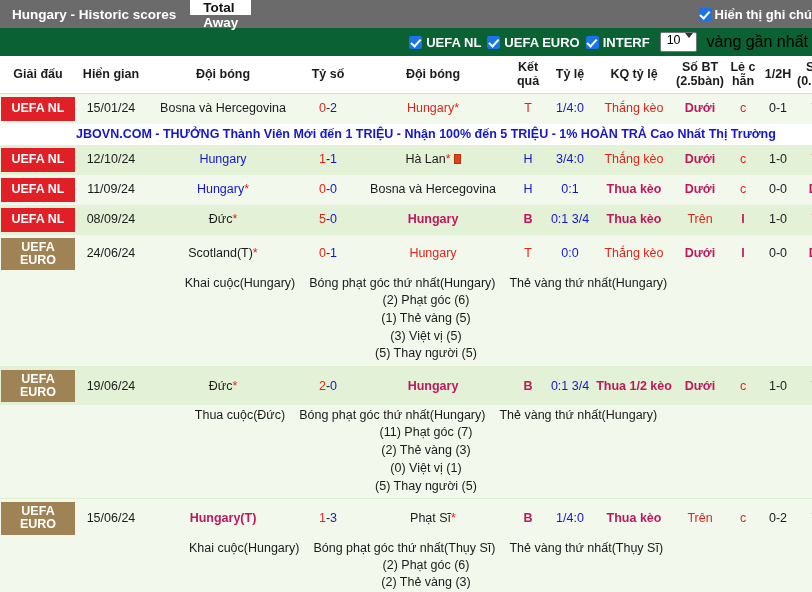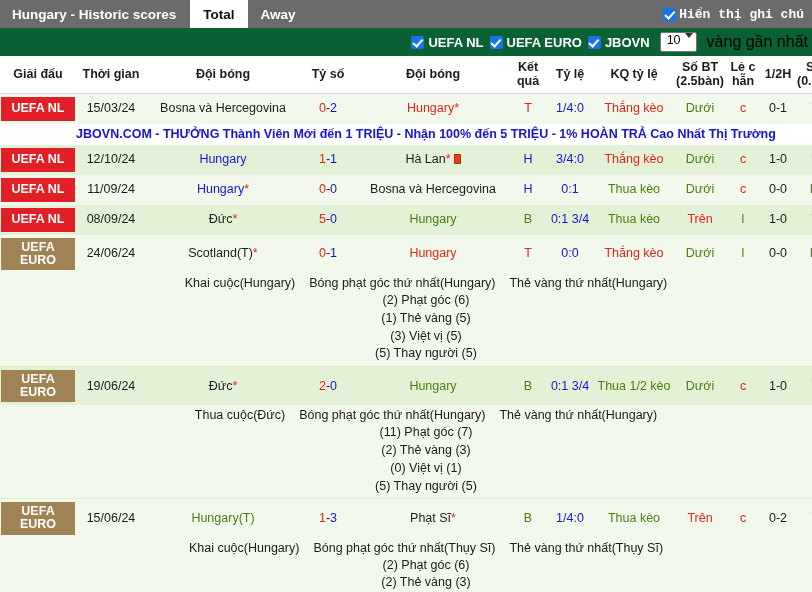--- a/index.html
+++ b/index.html
@@ -25,21 +25,21 @@
   }
   .tab {
     display: flex; align-items: center; padding: 0 13px;
     font-size: 13.5px; font-weight: bold; color: #ffffff;
     white-space: nowrap; cursor: pointer;
   }
   .tab.active { background: #ffffff; color: #111111; }
   .tab.link { color: #ffffff; }
   .topbar-right {
     margin-left: auto; display: flex; align-items: center;
-    padding-right: 8px; gap: 3px; font-family: Liberation Mono, monospace;
+    gap: 3px;
   }
   .chk {
     width: 13px; height: 13px; border-radius: 2px;
     background: #1a73e8; position: relative; display: inline-block;
     flex: 0 0 auto;
   }
   .chk::after {
     content: ""; position: absolute; left: 3.5px; top: 1px;
     width: 4px; height: 7.5px; border: solid #fff;
     border-width: 0 2px 2px 0; transform: rotate(42deg);
@@ -92,21 +92,21 @@
     display: block; width: 100%; min-height: 24px;
     color: #ffffff; font-weight: bold; font-size: 12.5px;
     display: flex; align-items: center; justify-content: center;
     padding: 3px 2px; line-height: 1.05;
   }
   .lg-nl   { background: #e01f26; }
   .lg-euro { background: #a08355; }
 
   .c-red   { color: #e0241b; }
   .c-blue  { color: #1515cf; }
-  .c-green { color: #4d7c0f; }
+  .c-green { color: #be185d; font-weight: bold; }
   .c-dark  { color: #1b1b1b; }
 
   .star { color: #e0241b; }
   .redcard {
     display: inline-block; width: 7px; height: 10px;
     background: #e0421b; vertical-align: -1px; margin-left: 3px;
     border: 1px solid #b8310f;
   }
 
   
@@ -131,21 +131,21 @@
   .notes-head span { margin: 0 7px; text-align: right; }
   .notes-line { font-size: 12.5px; color: #1b1b1b; line-height: 1.42; }
 </style>
 </head>
 <body>
 
 <div id="app">
 
   <div class="topbar">
     <div class="topbar-title">Hungary - Historic scores</div>
-    <div id="tabs-host" style="display:flex;">
+    <div id="tabs-host" style="display:flex;flex-direction:column;">
         <div class="tab active">
           <span>Total</span>
         </div>
         <div class="tab link">
           <span>Away</span>
         </div>
       </div>
     <div class="topbar-right">
       <span class="chk"></span>
       <span class="lbl">Hiển thị ghi chú</span>
@@ -157,21 +157,21 @@
         <div class="filt">
           <span class="chk"></span>
           <span class="lbl">UEFA NL</span>
         </div>
         <div class="filt">
           <span class="chk"></span>
           <span class="lbl">UEFA EURO</span>
         </div>
         <div class="filt">
           <span class="chk"></span>
-          <span class="lbl">JBOVN</span>
+          <span class="lbl">INTERF</span>
         </div>
       </div>
     <div class="sel-wrap">
       <span class="v">10</span>
       <span class="caret"></span>
     </div>
     <span class="lbl">vàng gần nhất</span>
   </div>
 
   <table class="scores">
@@ -185,39 +185,39 @@
       <col style="width:48px">
         <col style="width:80px">
         <col style="width:52px">
       <col style="width:34px">
         <col style="width:36px">
         <col style="width:56px">
     </colgroup>
     <thead>
         <tr id="head-row">
           <th>Giải đấu</th>
-          <th>Thời gian</th>
+          <th>Hiển gian</th>
           <th>Đội bóng</th>
           <th>Tỷ số</th>
           <th>Đội bóng</th>
           <th>Kết quả</th>
           <th>Tỷ lệ</th>
           <th>KQ tỷ lệ</th>
           <th>Số BT (2.5bàn)</th>
           <th>Lẻ c hẵn</th>
           <th>1/2H</th>
           <th>Số BT (0.75bàn)</th>
         </tr>
       </thead>
     <tbody id="body-host">
         <tr class="r-odd">
           <td class="lg">
             <div class="lgbadge lg-nl">UEFA NL</div>
           </td>
-          <td class="c-dark">15/03/24</td>
+          <td class="c-dark">15/01/24</td>
           <td><span class="c-dark">Bosna và Hercegovina</span></td>
           <td><span class="c-red">0</span><span class="c-dark">-</span><span class="c-blue">2</span></td>
           <td><span class="c-red">Hungary</span><span class="star">*</span></td>
           <td class="c-red">T</td>
           <td class="c-blue">1/4:0</td>
           <td class="c-red">Thắng kèo</td>
           <td class="c-green">Dưới</td>
           <td class="c-red">c</td>
           <td class="c-dark">0-1</td>
           <td class="c-red">Trên</td>

